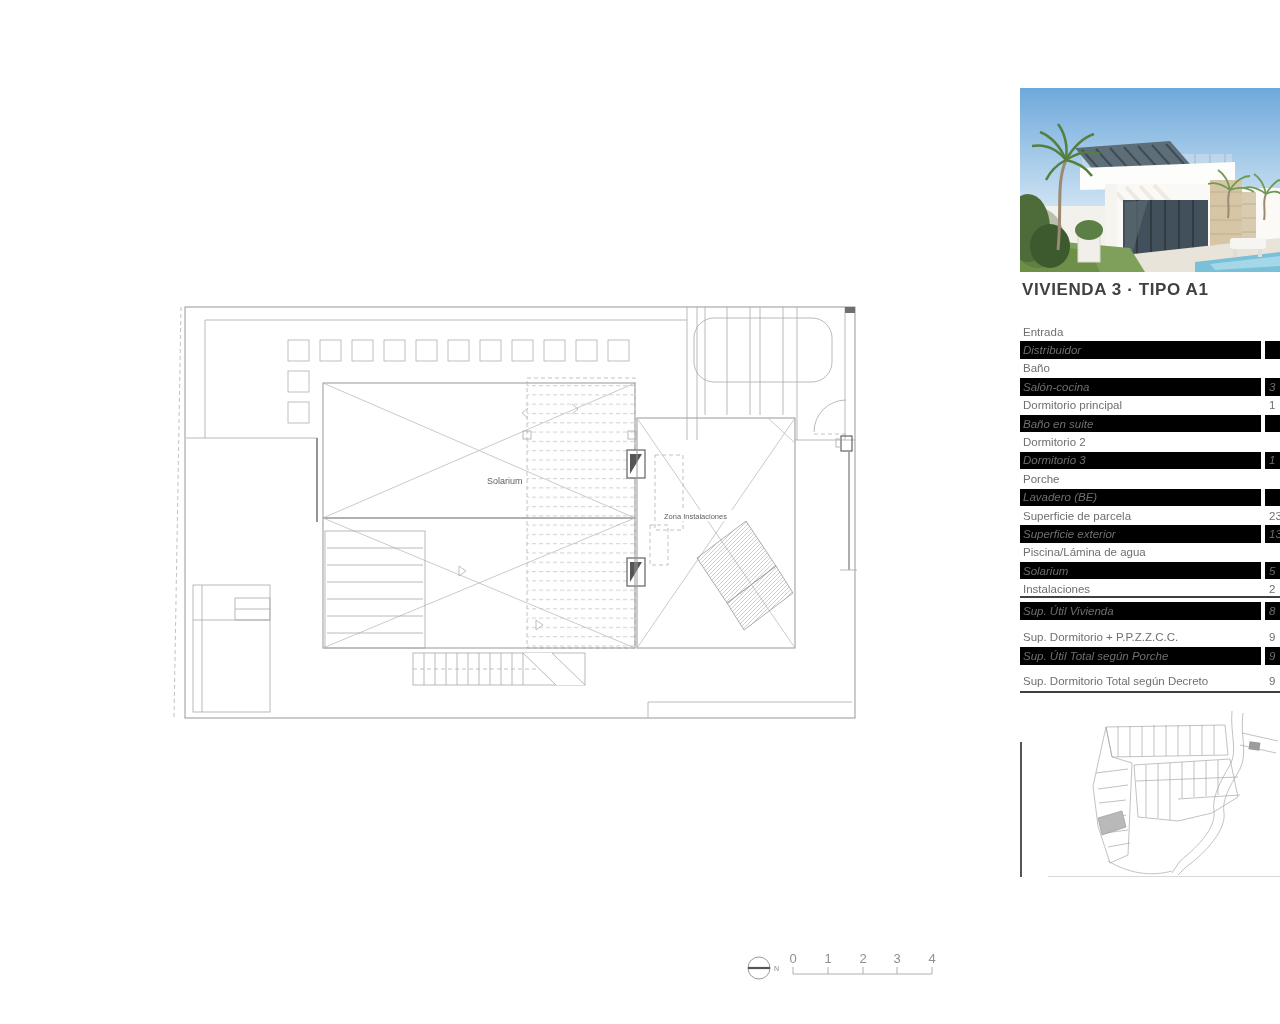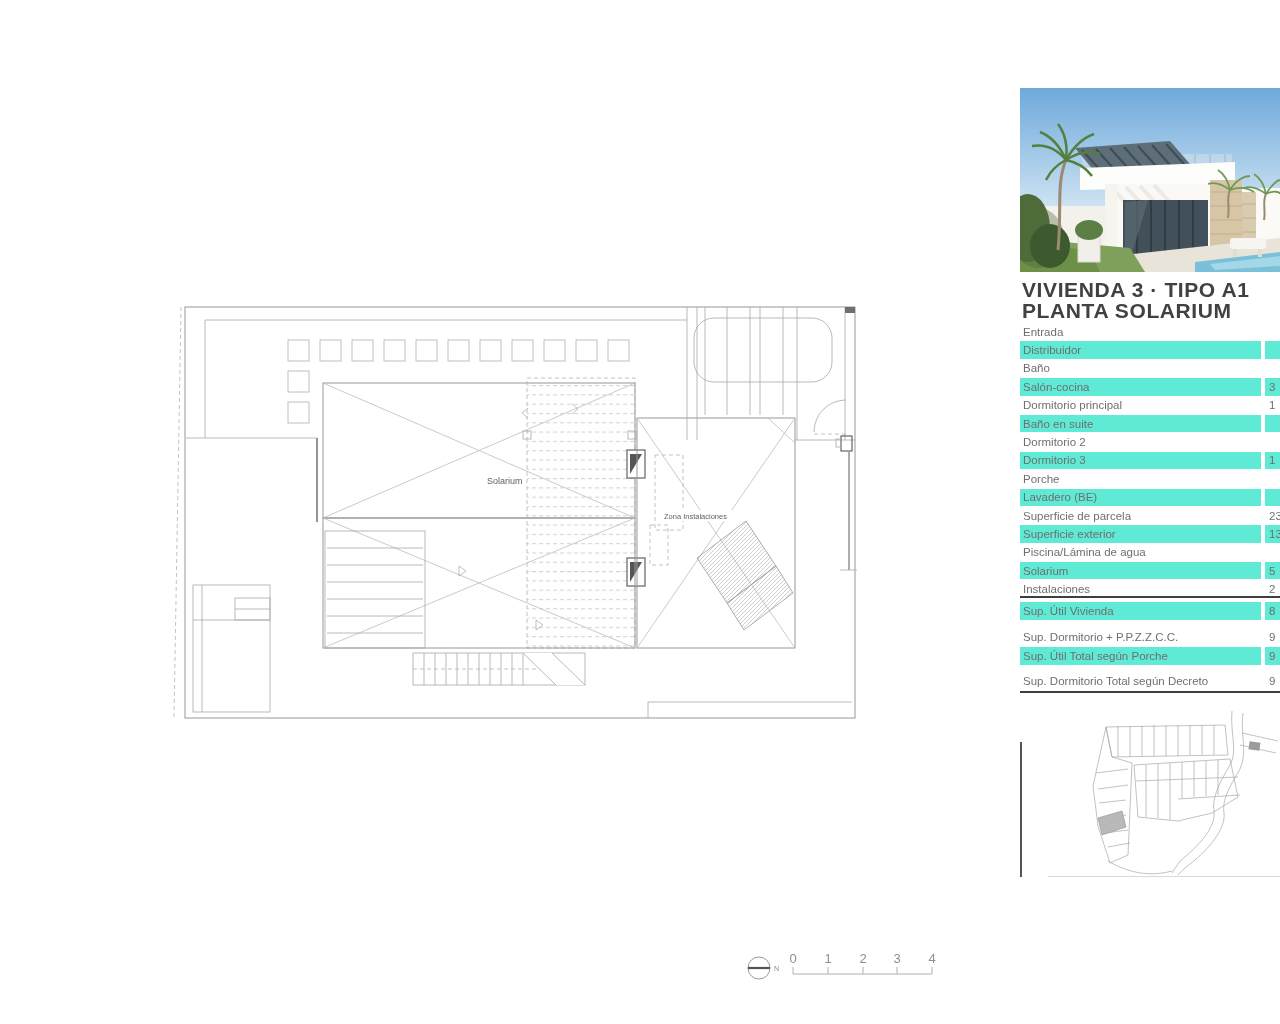--- a/index.html
+++ b/index.html
@@ -3,28 +3,28 @@
 <meta charset="utf-8">
 <style>
   html,body{margin:0;padding:0;}
   body{
     width:1280px;height:1024px;overflow:hidden;position:relative;
     background:#ffffff;font-family:"Liberation Sans", sans-serif;
   }
   
   .panel-title{
     position:absolute;left:1022px;top:279px;width:258px;
-    color:#414042;font-size:21px;font-weight:600;letter-spacing:.6px;line-height:21px;
+    color:#414042;font-size:17px;font-weight:600;letter-spacing:.6px;line-height:21px;
   }
   .room-table{position:absolute;left:1020px;top:323px;width:275px;}
   .room-row{display:flex;height:17.4px;margin-bottom:1px;font-size:11.5px;color:#6f6f6f;}
   .cell-label{width:238px;padding-left:3px;display:flex;align-items:center;}
   .cell-gap{width:4px;}
   .cell-value{flex:1;padding-left:4px;display:flex;align-items:center;}
-  .row-gray .cell-label,.row-gray .cell-value{background:#5eead4;}
+  .row-gray .cell-label,.row-gray .cell-value{background:#000000;font-style:italic;}
   .rule{position:absolute;left:1020px;width:260px;background:#3f3f3f;}
   .summary-table{position:absolute;left:1020px;top:602px;width:275px;}
   .summary-table .room-row{height:18px;}
   .gap7{height:7px;}
   .gap6{height:6px;}
   
   .siteplan-vline{position:absolute;left:1020px;top:742px;width:1.5px;height:135px;background:#555;}
   .siteplan-bline{position:absolute;left:1048px;top:876px;width:232px;height:1px;background:#d9d9d9;}
   
   .ln{stroke:#a8a8a8;fill:none;stroke-width:.8;}
@@ -309,21 +309,20 @@
       <path d="M246,106 C238,100 230,98 224,100"></path>
         <path d="M246,106 C244,96 240,90 234,86"></path>
       <path d="M246,106 C252,96 258,92 260,92"></path>
         <path d="M246,106 C254,102 260,104 260,106"></path>
     </g>
   </g>
 </svg>
 
 <div class="panel-title">
   <div>VIVIENDA 3 · TIPO A1</div>
-  <div>PLANTA SOLARIUM</div>
 </div>
 
 <div class="room-table">
   <div class="room-row">
     <div class="cell-label">Entrada</div>
       <div class="cell-gap"></div>
     <div class="cell-value"></div>
   </div>
   <div class="room-row row-gray">
     <div class="cell-label">Distribuidor</div>

